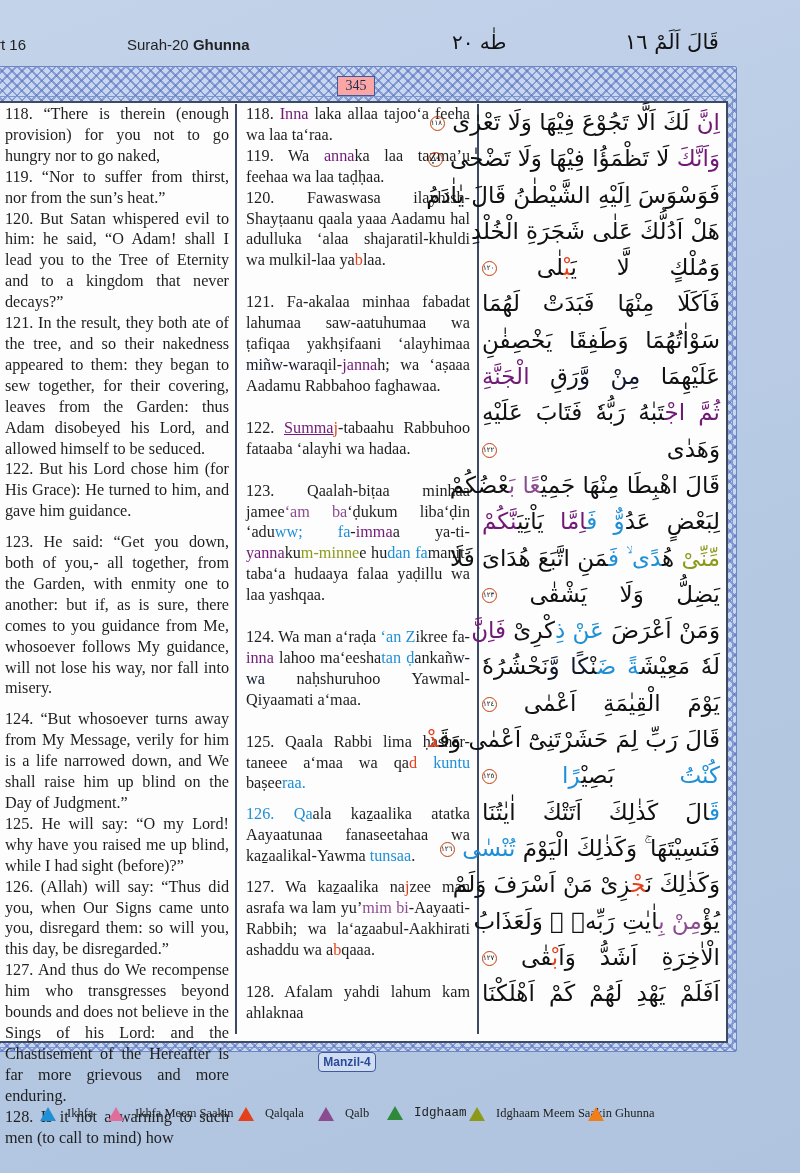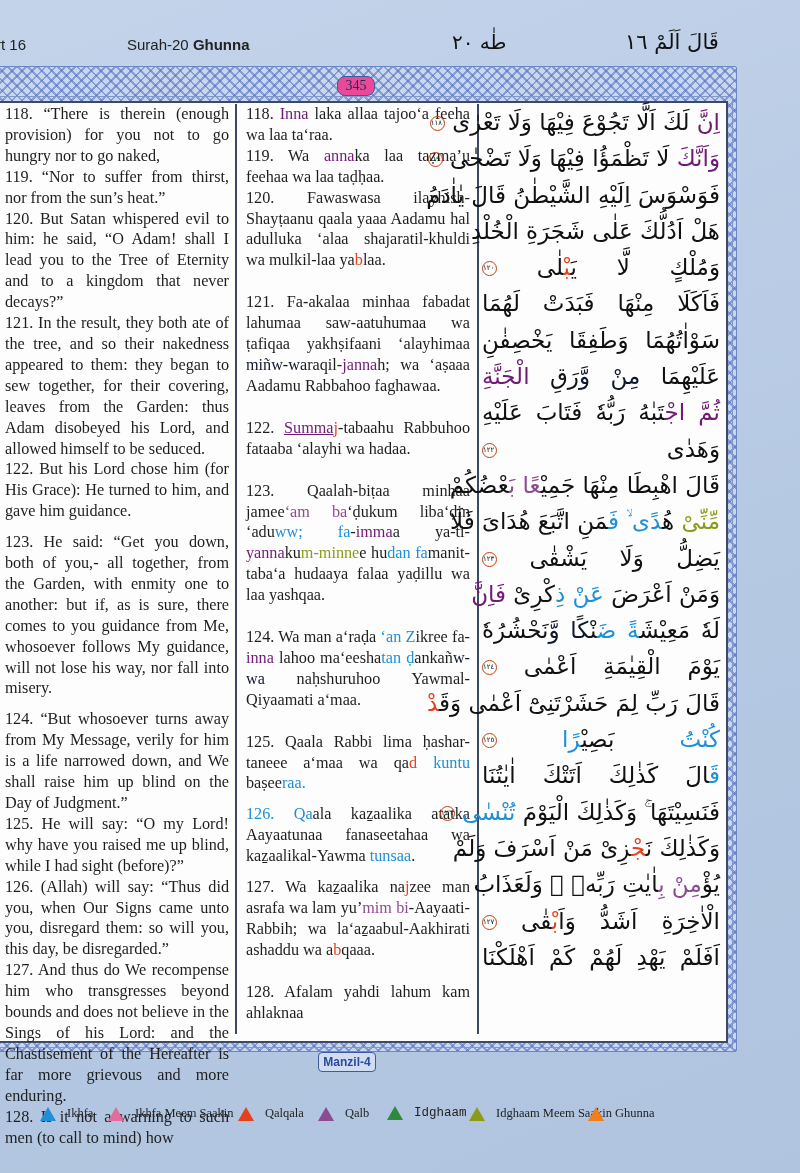--- a/index.html
+++ b/index.html
@@ -14,21 +14,21 @@
 
   .border-frame{position:absolute;left:-10px;top:66px;width:745px;height:984px;
     background:
       repeating-linear-gradient(45deg,rgba(80,110,190,.55) 0 2px,transparent 2px 7px),
       repeating-linear-gradient(-45deg,rgba(80,110,190,.55) 0 2px,transparent 2px 7px),
       #c9d6ef;
     border:1px solid #6b86c4;border-radius:2px;}
   .frame-inner{position:absolute;left:0px;top:100px;width:724px;height:940px;background:#fdfdfd;border:2px solid #3c4b63;box-sizing:border-box;}
   .frame-inner::after{content:"";position:absolute;inset:-7px -7px -7px -7px;border:1px solid #7f97cc;pointer-events:none;}
 
-  .page-no{position:absolute;left:337px;top:76px;width:36px;height:18px;border:1.5px solid #3c5a9e;border-radius:8px;background:#ec4899;text-align:center;font-size:14px;line-height:18px;color:#1c2c55;}
+  .page-no{position:absolute;left:337px;top:76px;width:36px;height:18px;border:1.5px solid #3c5a9e;border-radius:0;background:#fca5a5;text-align:center;font-size:14px;line-height:18px;color:#1c2c55;}
   .manzil{position:absolute;left:318px;top:1052px;width:56px;height:18px;border:1.5px solid #3c5a9e;border-radius:4px;background:#cfdcf2;text-align:center;font-family:"Liberation Sans","DejaVu Sans",sans-serif;font-size:12px;font-weight:700;line-height:18px;color:#2a4a9a;}
 
   .col{position:absolute;top:104px;}
   .col-en{left:5px;width:224px;font-size:16.2px;line-height:20.9px;text-align:justify;}
   .col-tr{left:246px;width:224px;font-size:16.2px;line-height:20.9px;text-align:justify;}
   .divider{position:absolute;top:104px;width:2px;background:#3d4a66;}
   .div1{left:235px;height:930px;}
   .div2{left:477px;height:930px;}
 
   .p{margin:0;}
@@ -111,20 +111,21 @@
     <span class="ar-line"><span class="c-ghunna">وَاَنَّكَ</span><span> لَا تَظْمَؤُا فِيْهَا وَلَا تَضْحٰى </span><span class="aya-mark">١١٩</span></span>
     <span class="ar-line"><span>فَوَسْوَسَ اِلَيْهِ الشَّيْطٰنُ قَالَ يٰاٰدَمُ</span></span>
     <span class="ar-line"><span>هَلْ اَدُلُّكَ عَلٰى شَجَرَةِ الْخُلْدِ</span></span>
     <span class="ar-line"><span>وَمُلْكٍ لَّا يَ</span><span class="c-qalqala">بْ</span><span>لٰى </span><span class="aya-mark">١٢٠</span></span>
     <span class="ar-line"><span>فَاَكَلَا مِنْهَا فَبَدَتْ لَهُمَا</span></span>
     <span class="ar-line"><span>سَوْاٰتُهُمَا وَطَفِقَا يَخْصِفٰنِ</span></span>
     <span class="ar-line"><span>عَلَيْهِمَا </span><span class="c-idghaam">مِنْ وَّ</span><span>رَقِ </span><span class="c-ghunna">الْجَنَّةِ</span></span>
     <span class="ar-line"><span class="c-ghunna">ثُمَّ اجْ</span><span>تَبٰهُ رَبُّهٗ فَتَابَ عَلَيْهِ</span></span>
     <span class="ar-line"><span>وَهَدٰى </span><span class="aya-mark">١٢٢</span></span>
     <span class="ar-line"><span>قَالَ اهْبِطَا مِنْهَا جَمِيْ</span><span class="c-qalb">عًا بَ</span><span>عْضُكُمْ</span></span>
+    <span class="ar-line"><span>لِبَعْضٍ عَدُ</span><span class="c-ikhfa">وٌّ فَ</span><span class="c-ghunna">اِمَّا</span><span> يَاْتِيَ</span><span class="c-ghunna">نَّكُمْ</span></span>
     <span class="ar-line"><span class="c-idmeem">مِّنِّىْ</span><span> هُ</span><span class="c-ikhfa">دًى ۙ فَ</span><span>مَنِ اتَّبَعَ هُدَاىَ فَلَا</span></span>
     <span class="ar-line"><span>يَضِلُّ وَلَا يَشْقٰى </span><span class="aya-mark">١٢٣</span></span>
     <span class="ar-line"><span>وَمَنْ اَعْرَضَ </span><span class="c-ikhfa">عَنْ ذِ</span><span>كْرِىْ </span><span class="c-ghunna">فَاِنَّ</span></span>
     <span class="ar-line"><span>لَهٗ مَعِيْشَ</span><span class="c-ikhfa">ةً ضَ</span><span>نْ</span><span class="c-idghaam">كًا وَّ</span><span>نَحْشُرُهٗ</span></span>
     <span class="ar-line"><span>يَوْمَ الْقِيٰمَةِ اَعْمٰى </span><span class="aya-mark">١٢٤</span></span>
     <span class="ar-line"><span>قَالَ رَبِّ لِمَ حَشَرْتَنِىْٓ اَعْمٰى وَقَ</span><span class="c-qalqala">دْ</span></span>
     <span class="ar-line"><span class="c-ikhfa">كُنْتُ</span><span> بَصِيْ</span><span class="c-ikhfa">رًا</span><span> </span><span class="aya-mark">١٢٥</span></span>
     <span class="ar-line"><span class="c-ikhfa">قَ</span><span>الَ كَذٰلِكَ اَتَتْكَ اٰيٰتُنَا</span></span>
     <span class="ar-line"><span>فَنَسِيْتَهَا ۚ وَكَذٰلِكَ الْيَوْمَ </span><span class="c-ikhfa">تُنْسٰى</span><span> </span><span class="aya-mark">١٢٦</span></span>
     <span class="ar-line"><span>وَكَذٰلِكَ نَ</span><span class="c-qalqala">جْ</span><span>زِىْ مَنْ اَسْرَفَ وَلَمْ</span></span>

